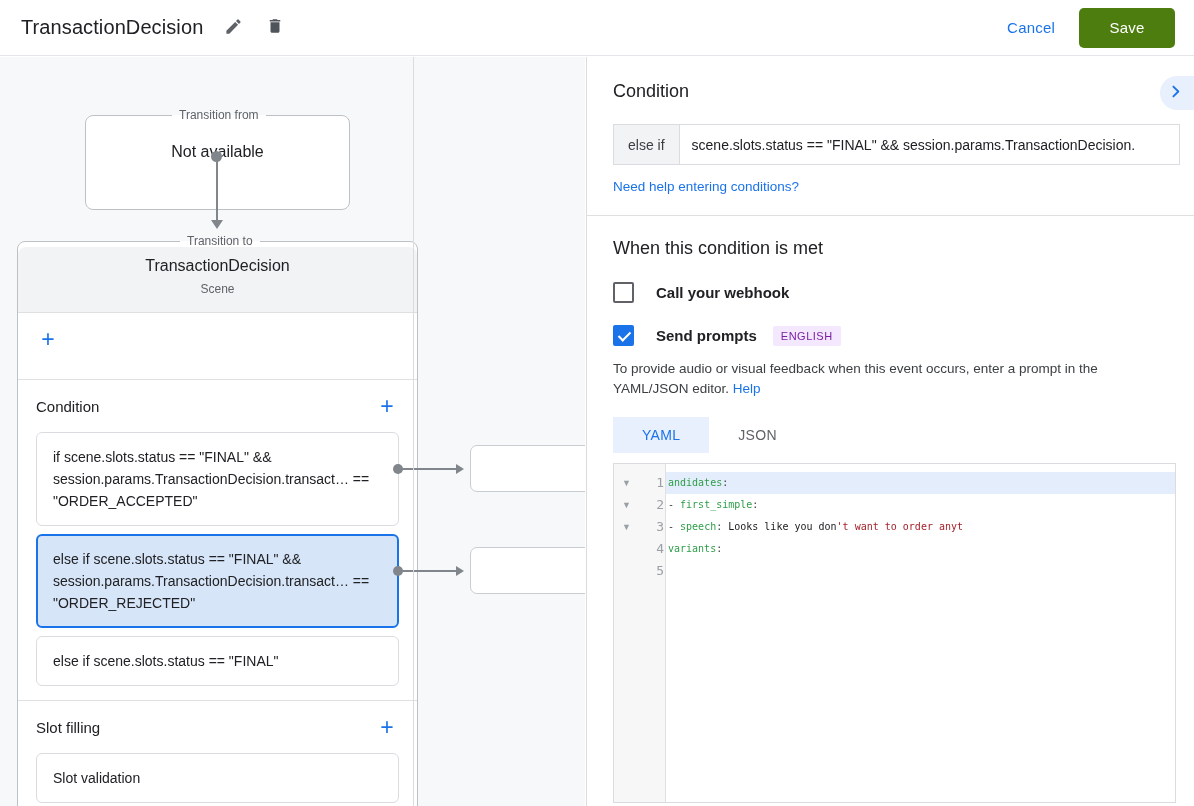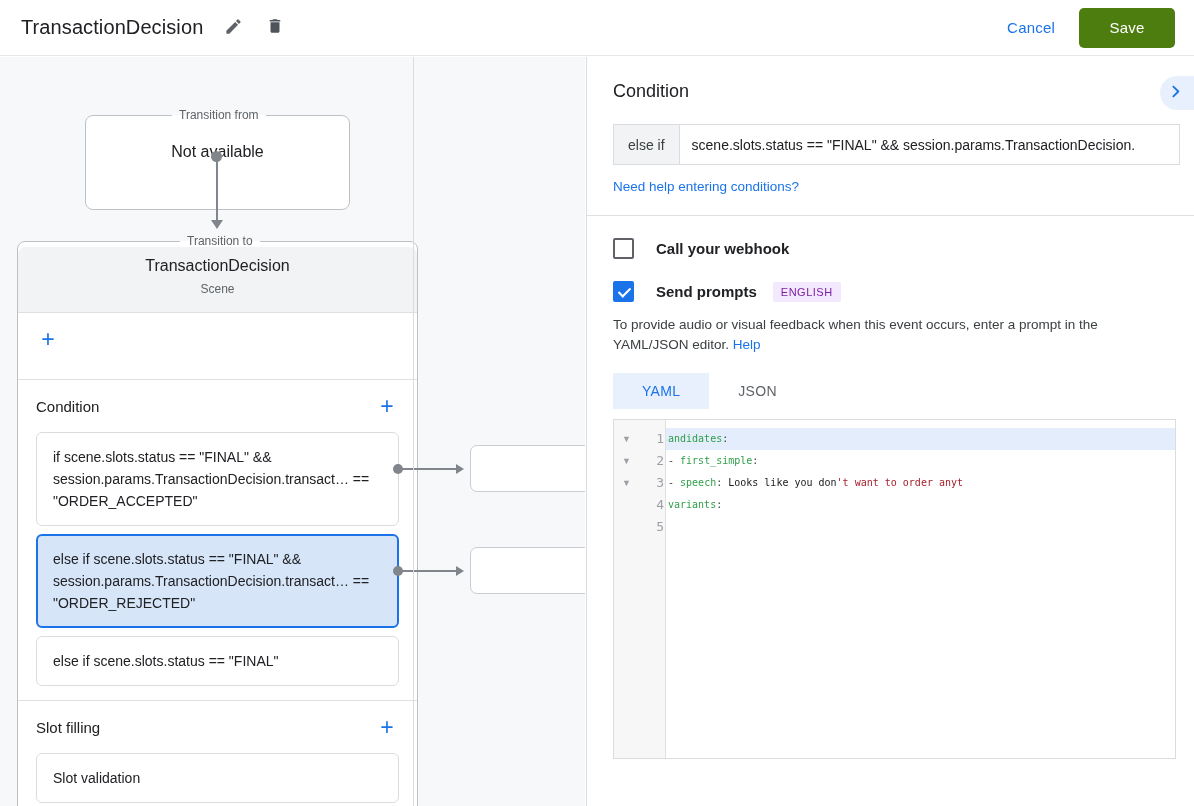--- a/index.html
+++ b/index.html
@@ -472,20 +472,21 @@
 
     <div id="cond-input-row">
       <div id="cond-prefix">else if</div>
       <input id="cond-expression" type="text" value="scene.slots.status == &quot;FINAL&quot; &amp;&amp; session.params.TransactionDecision." style="">
     </div>
 
     <a id="cond-help-link">Need help entering conditions?</a>
   </div>
 
   <div id="met-section">
+    <div id="met-heading">When this condition is met</div>
 
     <div class="check-row">
       <div class="cbox"></div>
       <div class="check-label">Call your webhook</div>
     </div>
 
     <div class="check-row" style="margin-bottom:13px;">
       <div class="cbox checked"></div>
       <div class="check-label">Send prompts</div>
       <div id="lang-badge">ENGLISH</div>

